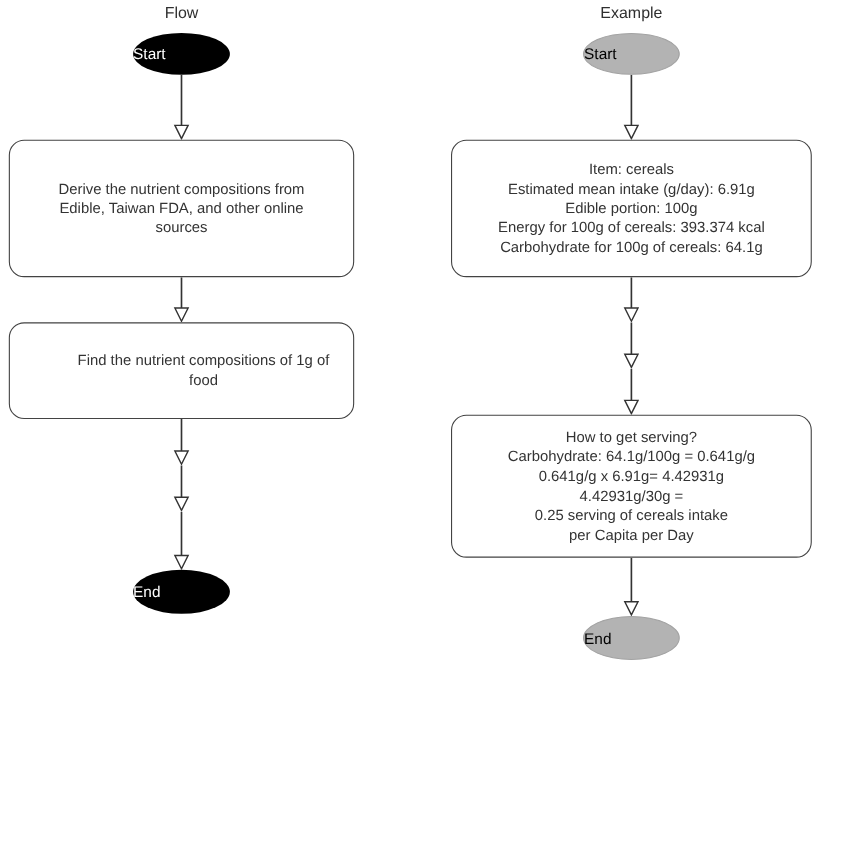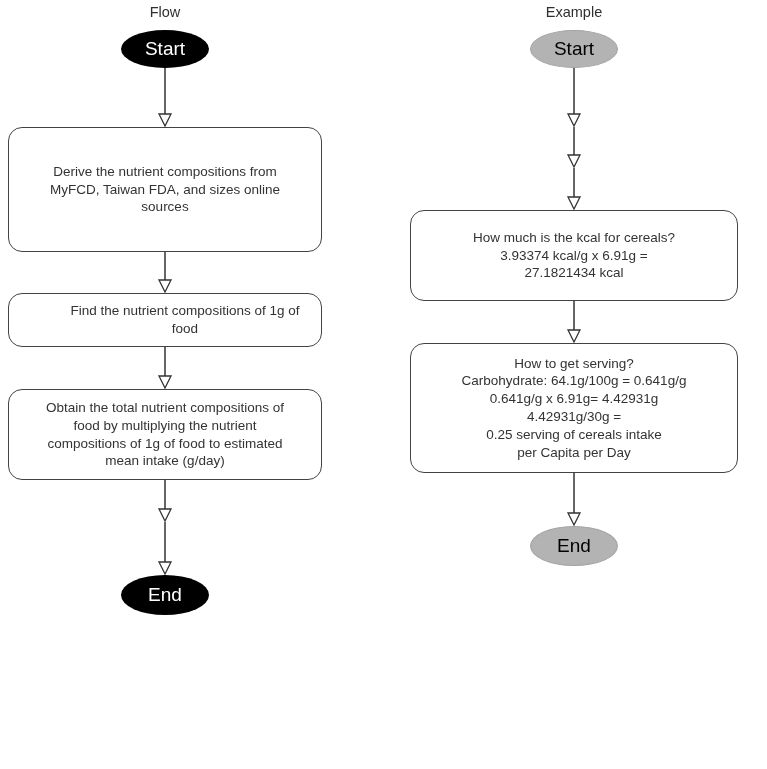--- a/index.html
+++ b/index.html
@@ -15,36 +15,36 @@
     display:flex;flex-direction:column;align-items:center;
   }
   .col-left{left:8px;width:314px;}
   .col-right{left:410px;width:328px;}
   .flow-title{
     margin-top:2px;height:20px;line-height:20px;
     font-size:14.5px;color:#2f2f2f;text-align:center;
   }
   .oval{
     margin-top:8px;width:88px;height:38px;border-radius:50%;
-    display:flex;align-items:center;justify-content:center;
-    font-size:19px;flex:none;
+    display:flex;align-items:center;justify-content:flex-start;
+    font-size:14px;flex:none;
   }
   .oval-black{background:#000000;color:#ffffff;}
   .oval-gray{background:#b3b3b3;color:#000000;border:1px solid #a3a3a3;box-sizing:border-box;}
   .box{
     width:100%;box-sizing:border-box;
     border:1.5px solid #434343;border-radius:14px;
     background:#ffffff;
     display:flex;align-items:center;justify-content:center;
     text-align:center;font-size:13.5px;line-height:1.32;
     white-space:pre-line;color:#333333;
     padding:0 8px;flex:none;
   }
   .b1{height:125px;}
-  .b2{height:54px;padding-left:48px;}
+  .b2{height:88px;padding-left:48px;}
   .b3{height:91px;}
   .b4{height:130px;}
   .arrow{flex:none;display:block;}
 </style>
 </head>
 <body>
 
 <div class="col col-left">
   <div class="flow-title">Flow</div>
 
@@ -52,45 +52,39 @@
     <span>Start</span>
   </div>
 
   <svg class="arrow" width="16" height="59">
     <line x1="8" y1="0" x2="8" y2="46" stroke="#333333" stroke-width="1.5"></line>
     <polygon points="8,58 2,46 14,46" fill="#ffffff" stroke="#333333" stroke-width="1.3"></polygon>
   </svg>
 
   <div class="box b1">
     <span>Derive the nutrient compositions from
-MyFCD, Taiwan FDA, and sizes online
+Edible, Taiwan FDA, and other online
 sources</span>
   </div>
 
   <svg class="arrow" width="16" height="41">
     <line x1="8" y1="0" x2="8" y2="28" stroke="#333333" stroke-width="1.5"></line>
     <polygon points="8,40 2,28 14,28" fill="#ffffff" stroke="#333333" stroke-width="1.3"></polygon>
   </svg>
 
   <div class="box b2">
     <span>Find the nutrient compositions of 1g of
 food</span>
   </div>
 
   <svg class="arrow" width="16" height="42">
     <line x1="8" y1="0" x2="8" y2="29" stroke="#333333" stroke-width="1.5"></line>
     <polygon points="8,41 2,29 14,29" fill="#ffffff" stroke="#333333" stroke-width="1.3"></polygon>
   </svg>
 
-  <div class="box b3">
-    <span>Obtain the total nutrient compositions of
-food by multiplying the nutrient
-compositions of 1g of food to estimated
-mean intake (g/day)</span>
-  </div>
 
   <svg class="arrow" width="16" height="42">
     <line x1="8" y1="0" x2="8" y2="29" stroke="#333333" stroke-width="1.5"></line>
     <polygon points="8,41 2,29 14,29" fill="#ffffff" stroke="#333333" stroke-width="1.3"></polygon>
   </svg>
 
 
   <svg class="arrow" width="16" height="53">
     <line x1="8" y1="0" x2="8" y2="40" stroke="#333333" stroke-width="1.5"></line>
     <polygon points="8,52 2,40 14,40" fill="#ffffff" stroke="#333333" stroke-width="1.3"></polygon>
@@ -106,37 +100,39 @@
 
   <div class="oval oval-gray">
     <span>Start</span>
   </div>
 
   <svg class="arrow" width="16" height="59">
     <line x1="8" y1="0" x2="8" y2="46" stroke="#333333" stroke-width="1.5"></line>
     <polygon points="8,58 2,46 14,46" fill="#ffffff" stroke="#333333" stroke-width="1.3"></polygon>
   </svg>
 
+  <div class="box b1">
+    <span>Item: cereals
+Estimated mean intake (g/day): 6.91g
+Edible portion: 100g
+Energy for 100g of cereals: 393.374 kcal
+Carbohydrate for 100g of cereals: 64.1g</span>
+  </div>
 
   <svg class="arrow" width="16" height="41">
     <line x1="8" y1="0" x2="8" y2="28" stroke="#333333" stroke-width="1.5"></line>
     <polygon points="8,40 2,28 14,28" fill="#ffffff" stroke="#333333" stroke-width="1.3"></polygon>
   </svg>
 
 
   <svg class="arrow" width="16" height="42">
     <line x1="8" y1="0" x2="8" y2="29" stroke="#333333" stroke-width="1.5"></line>
     <polygon points="8,41 2,29 14,29" fill="#ffffff" stroke="#333333" stroke-width="1.3"></polygon>
   </svg>
 
-  <div class="box b3">
-    <span>How much is the kcal for cereals?
-3.93374 kcal/g x 6.91g =
-27.1821434 kcal</span>
-  </div>
 
   <svg class="arrow" width="16" height="42">
     <line x1="8" y1="0" x2="8" y2="29" stroke="#333333" stroke-width="1.5"></line>
     <polygon points="8,41 2,29 14,29" fill="#ffffff" stroke="#333333" stroke-width="1.3"></polygon>
   </svg>
 
   <div class="box b4">
     <span>How to get serving?
 Carbohydrate: 64.1g/100g = 0.641g/g
 0.641g/g x 6.91g= 4.42931g

